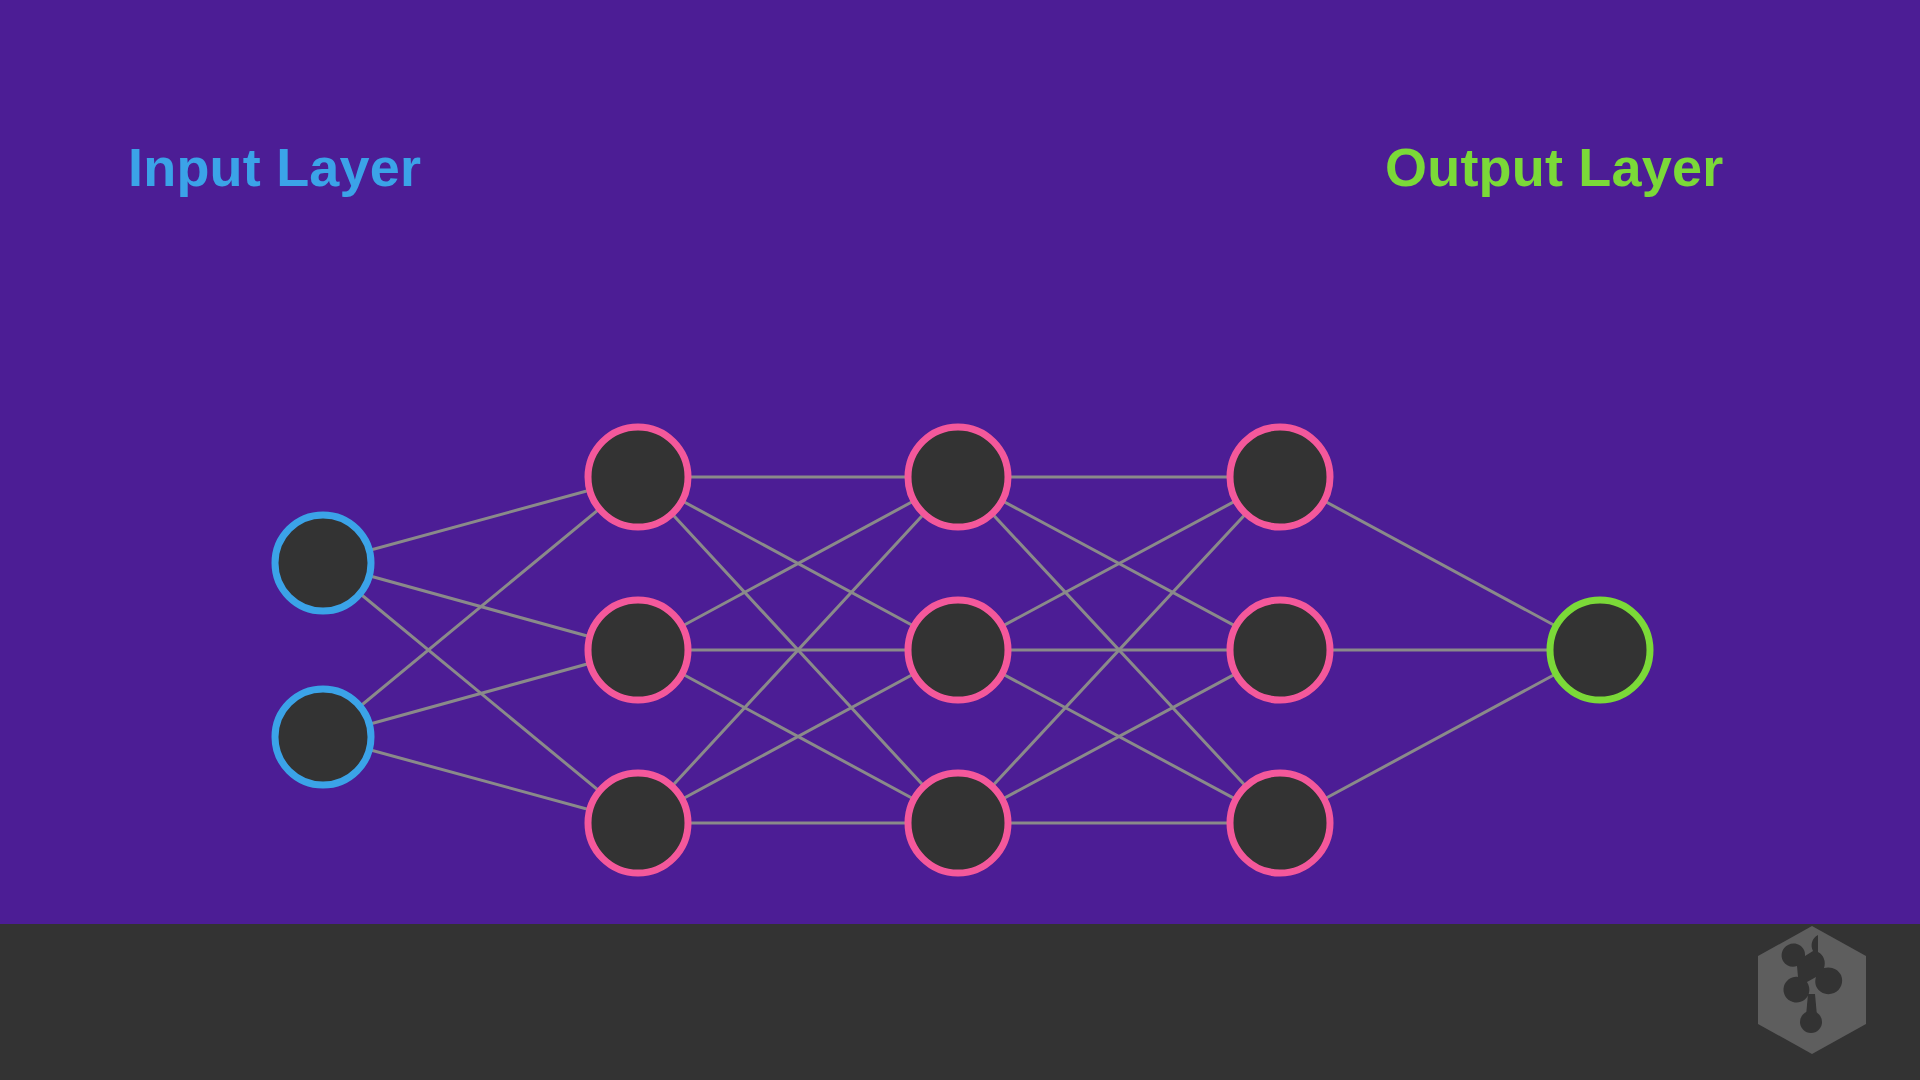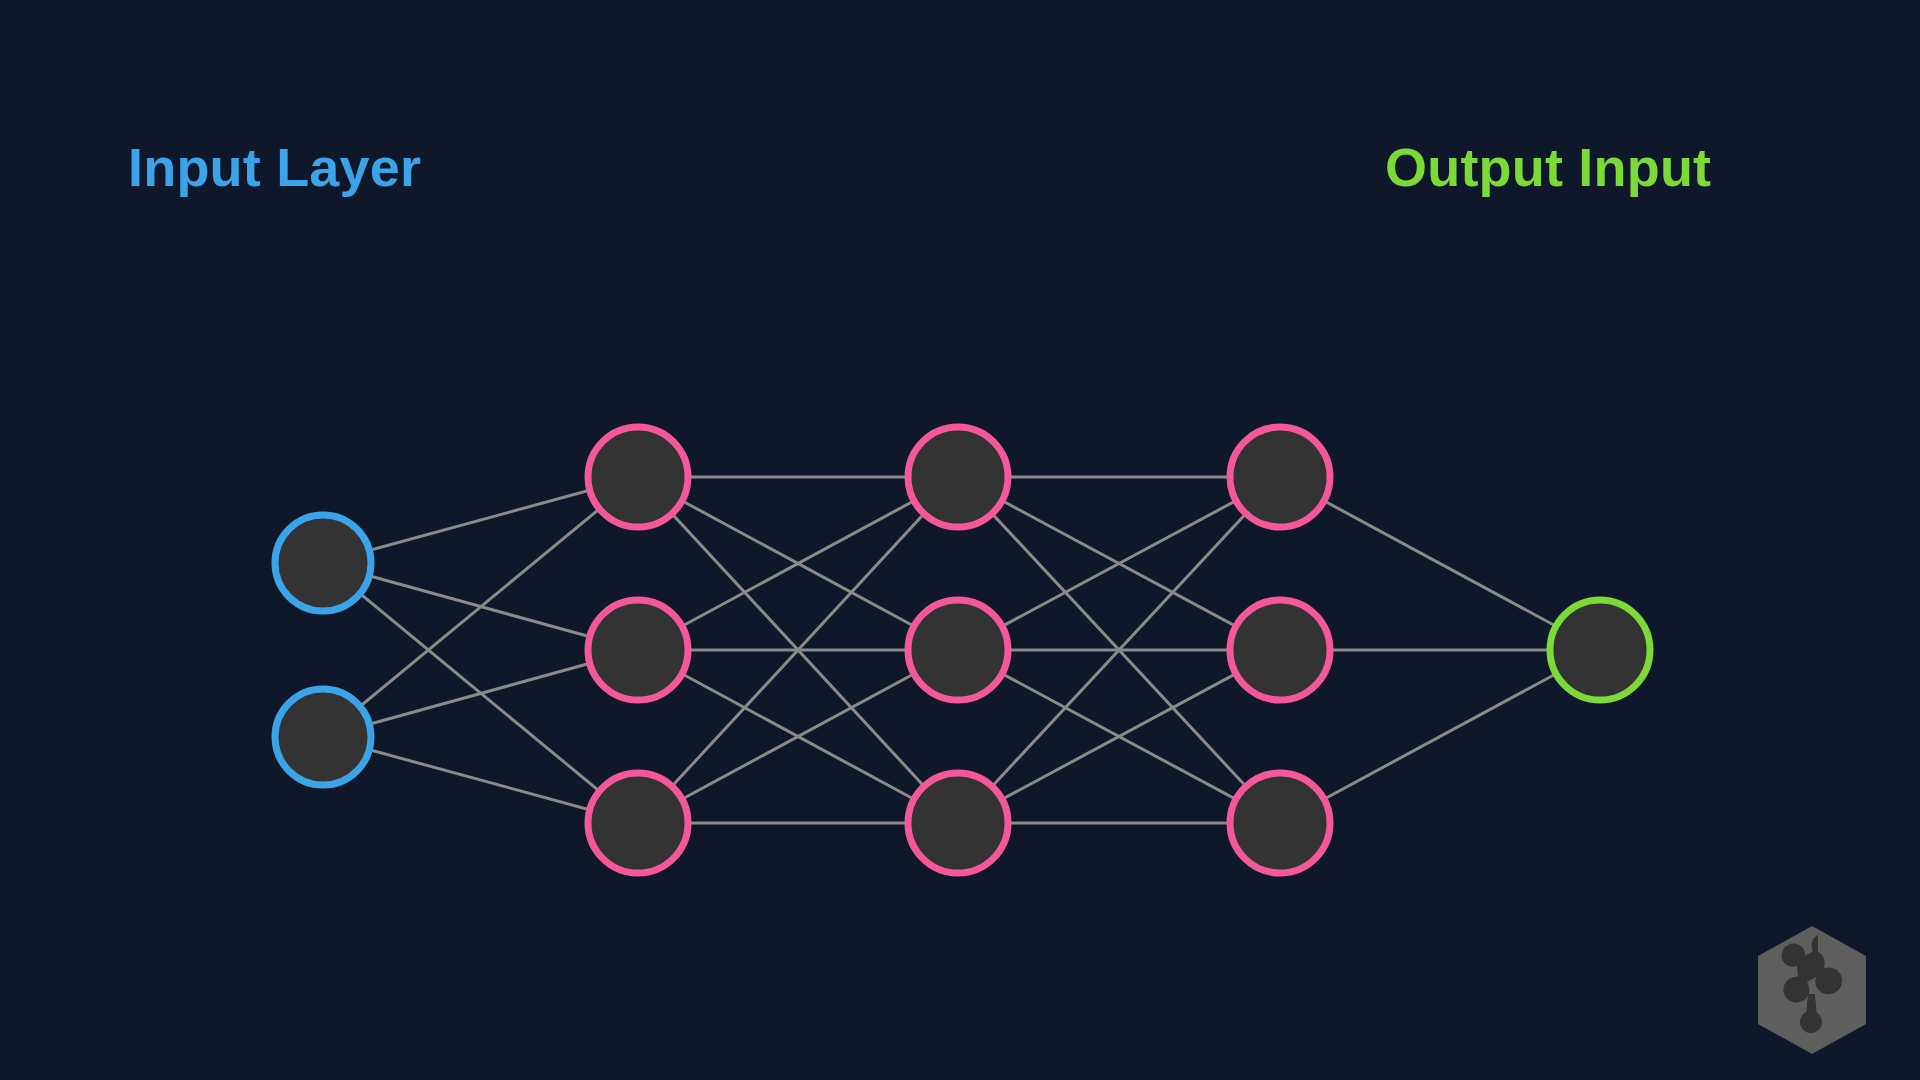--- a/index.html
+++ b/index.html
@@ -11,22 +11,22 @@
   body {
     width: 1920px;
     height: 1080px;
     overflow: hidden;
     font-family: "Liberation Sans", sans-serif;
     position: relative;
   }
   #stage {
     position: relative;
     width: 1920px;
-    height: 1080px;
-    background: #0f172a;
+    height: 924px;
+    background: #4c1d95;
   }
   #net-svg {
     position: absolute;
     top: 0;
     left: 0;
     width: 1920px;
     height: 1080px;
     display: block;
   }
   .layer-title {
@@ -109,21 +109,21 @@
         <circle cx="1280" cy="823" r="50" fill="#333333"></circle>
         <circle cx="1280" cy="823" r="50" fill="none" stroke="#F4589B" stroke-width="7"></circle>
         <circle cx="1600" cy="650" r="50" fill="#333333"></circle>
         <circle cx="1600" cy="650" r="50" fill="none" stroke="#7BD938" stroke-width="7"></circle>
       </g>
   </svg>
 
   <div class="layer-title" id="title-input" style="color: rgb(59, 163, 232);">Input Layer</div>
 
 
-  <div class="layer-title" id="title-output" style="color: rgb(123, 217, 56);">Output Input</div>
+  <div class="layer-title" id="title-output" style="color: rgb(123, 217, 56);">Output Layer</div>
 
   <svg class="watermark" viewBox="0 0 128 136">
     <g id="wm-group">
       <path id="wm-hex" d="M64 4 L118 34 L118 102 L64 132 L10 102 L10 34 Z" fill="#5E5E5E"></path>
       <g id="wm-mark" fill="#333333">
         <path d="M70 30 c6 3 8 10 6 16 c7 -2 14 1 17 7 c3 7 0 15 -7 18 c-7 3 -15 0 -18 -7
                  c-1 -3 -1 -6 0 -9 l-9 5 c2 3 3 7 2 11 c-2 7 -9 11 -16 9 c-7 -2 -11 -9 -9 -16
                  c2 -6 8 -10 14 -9 l-1 -11 c-5 2 -11 0 -14 -5 c-3 -6 -1 -13 5 -16 c6 -3 13 -1 16 5
                  c1 2 1 4 1 6 l8 -5 c-3 -6 -1 -13 5 -16 Z"></path>
         <circle cx="63" cy="100" r="11"></circle>

